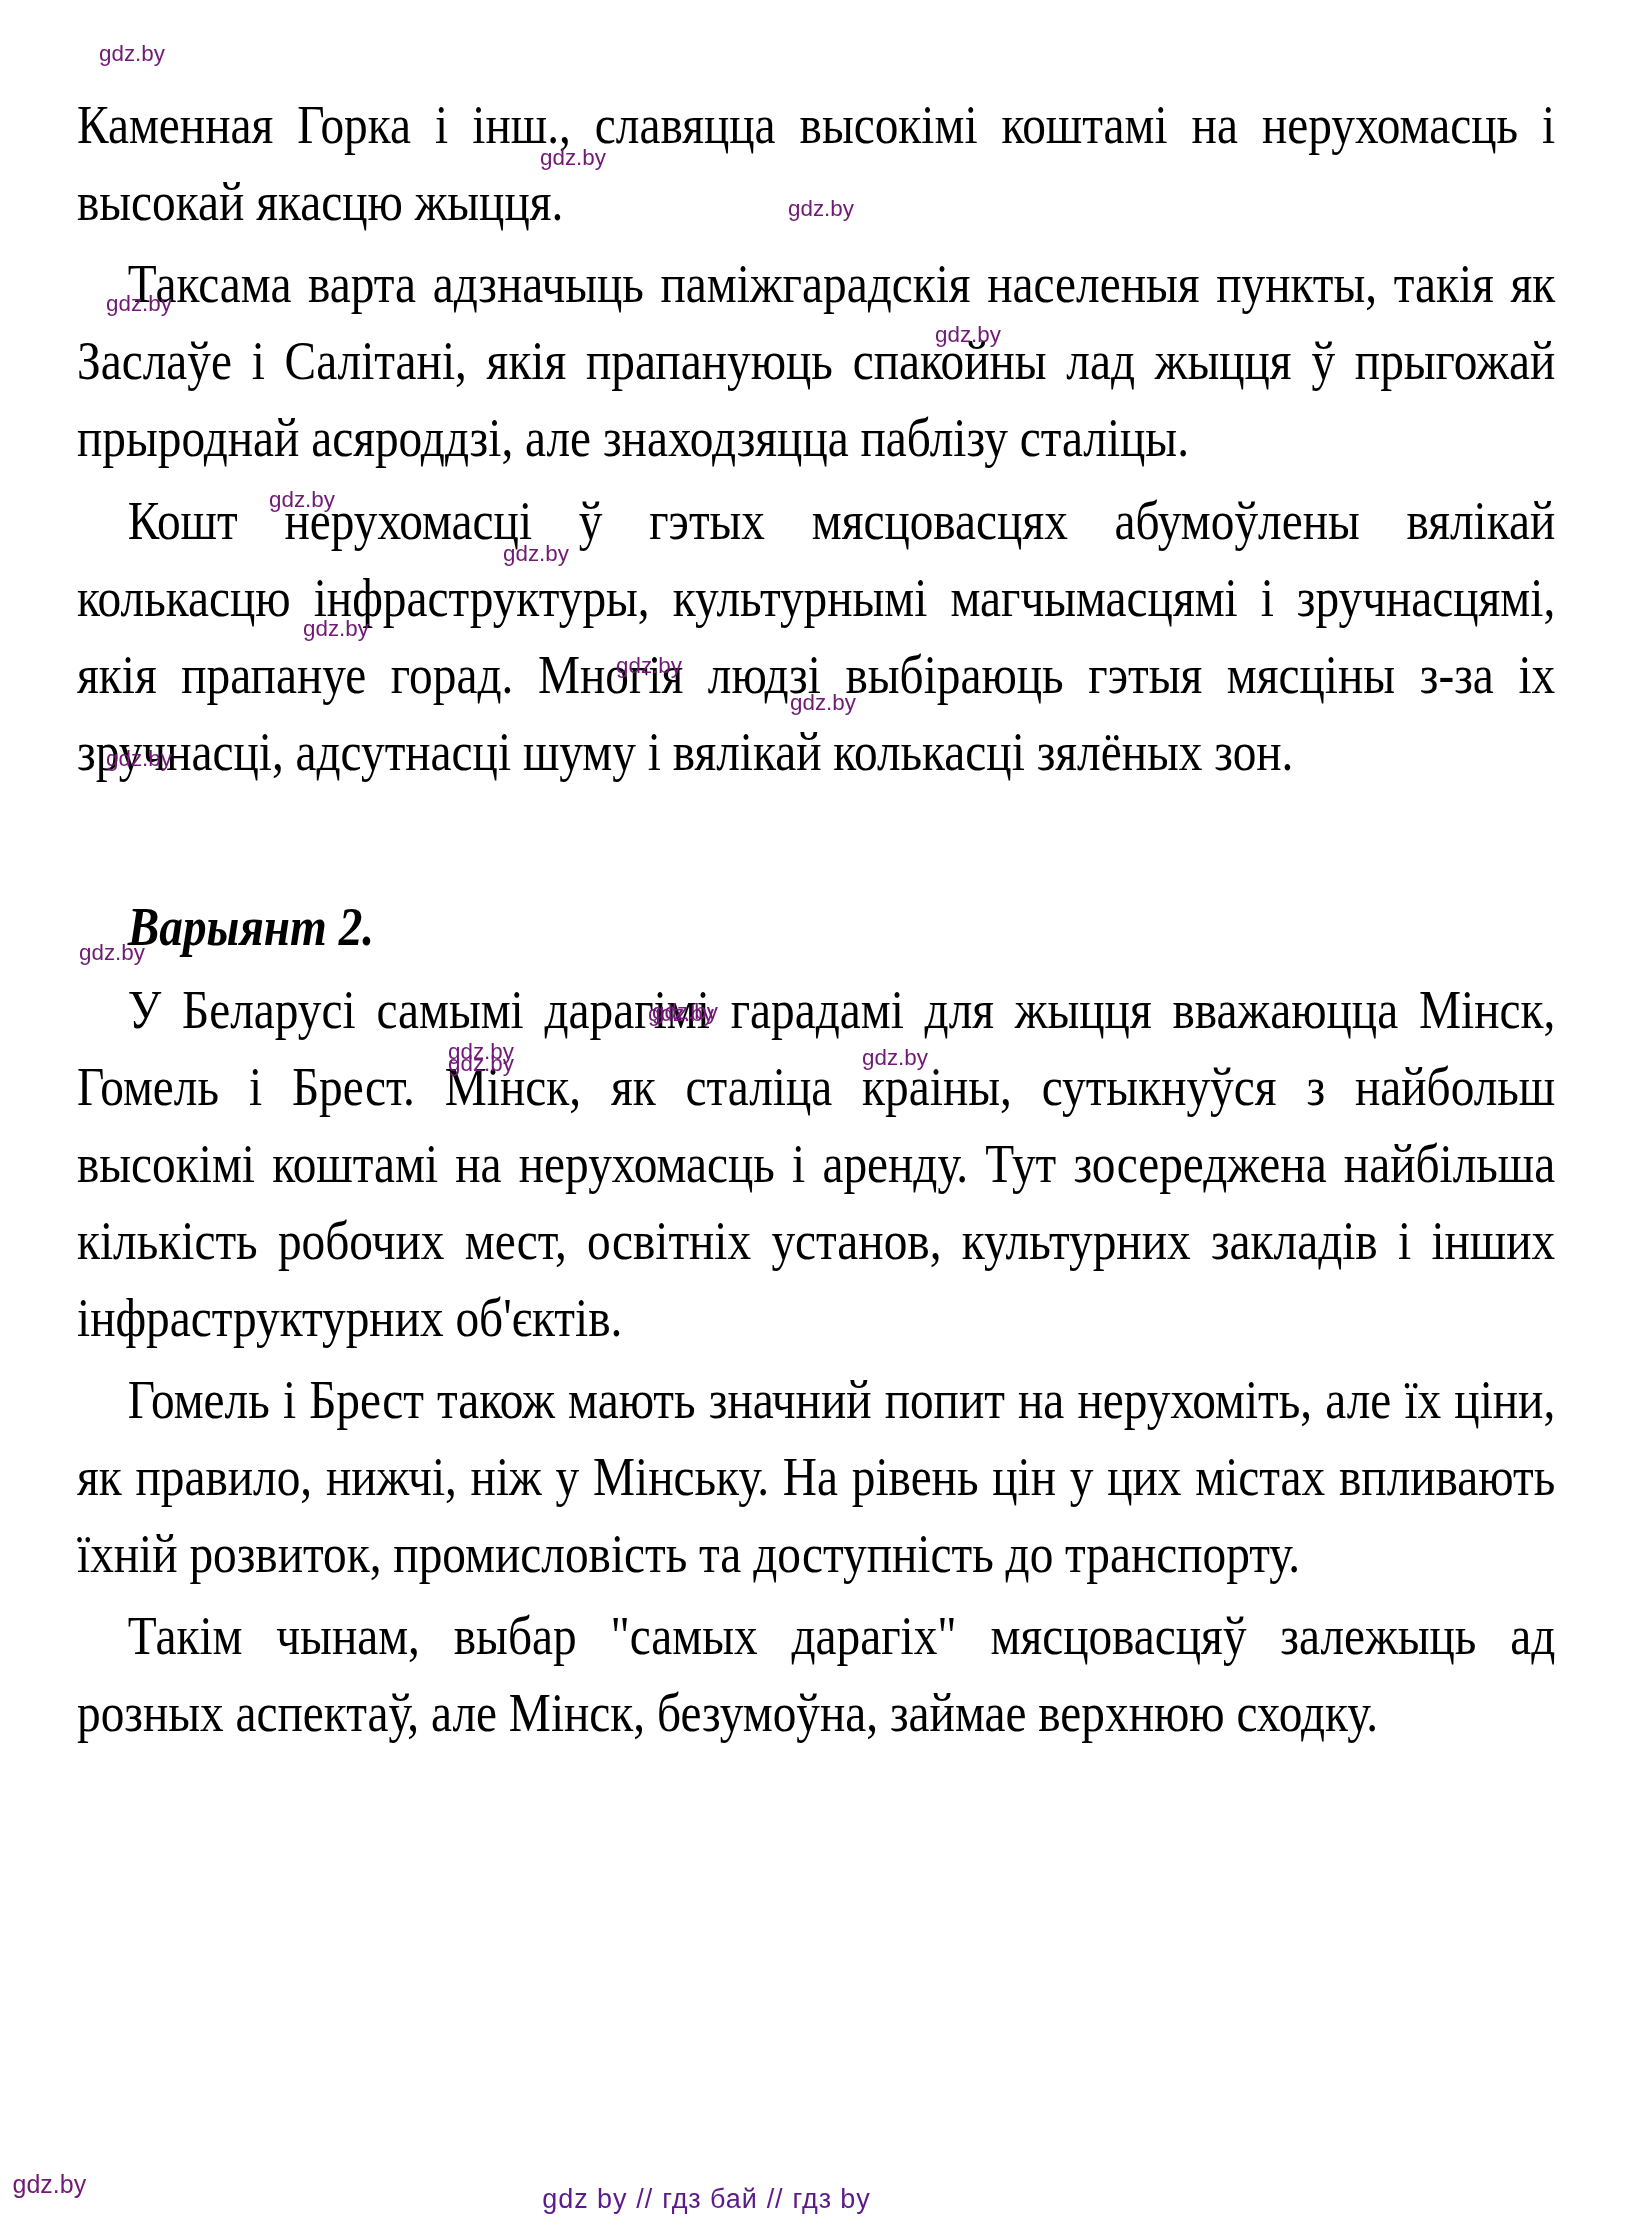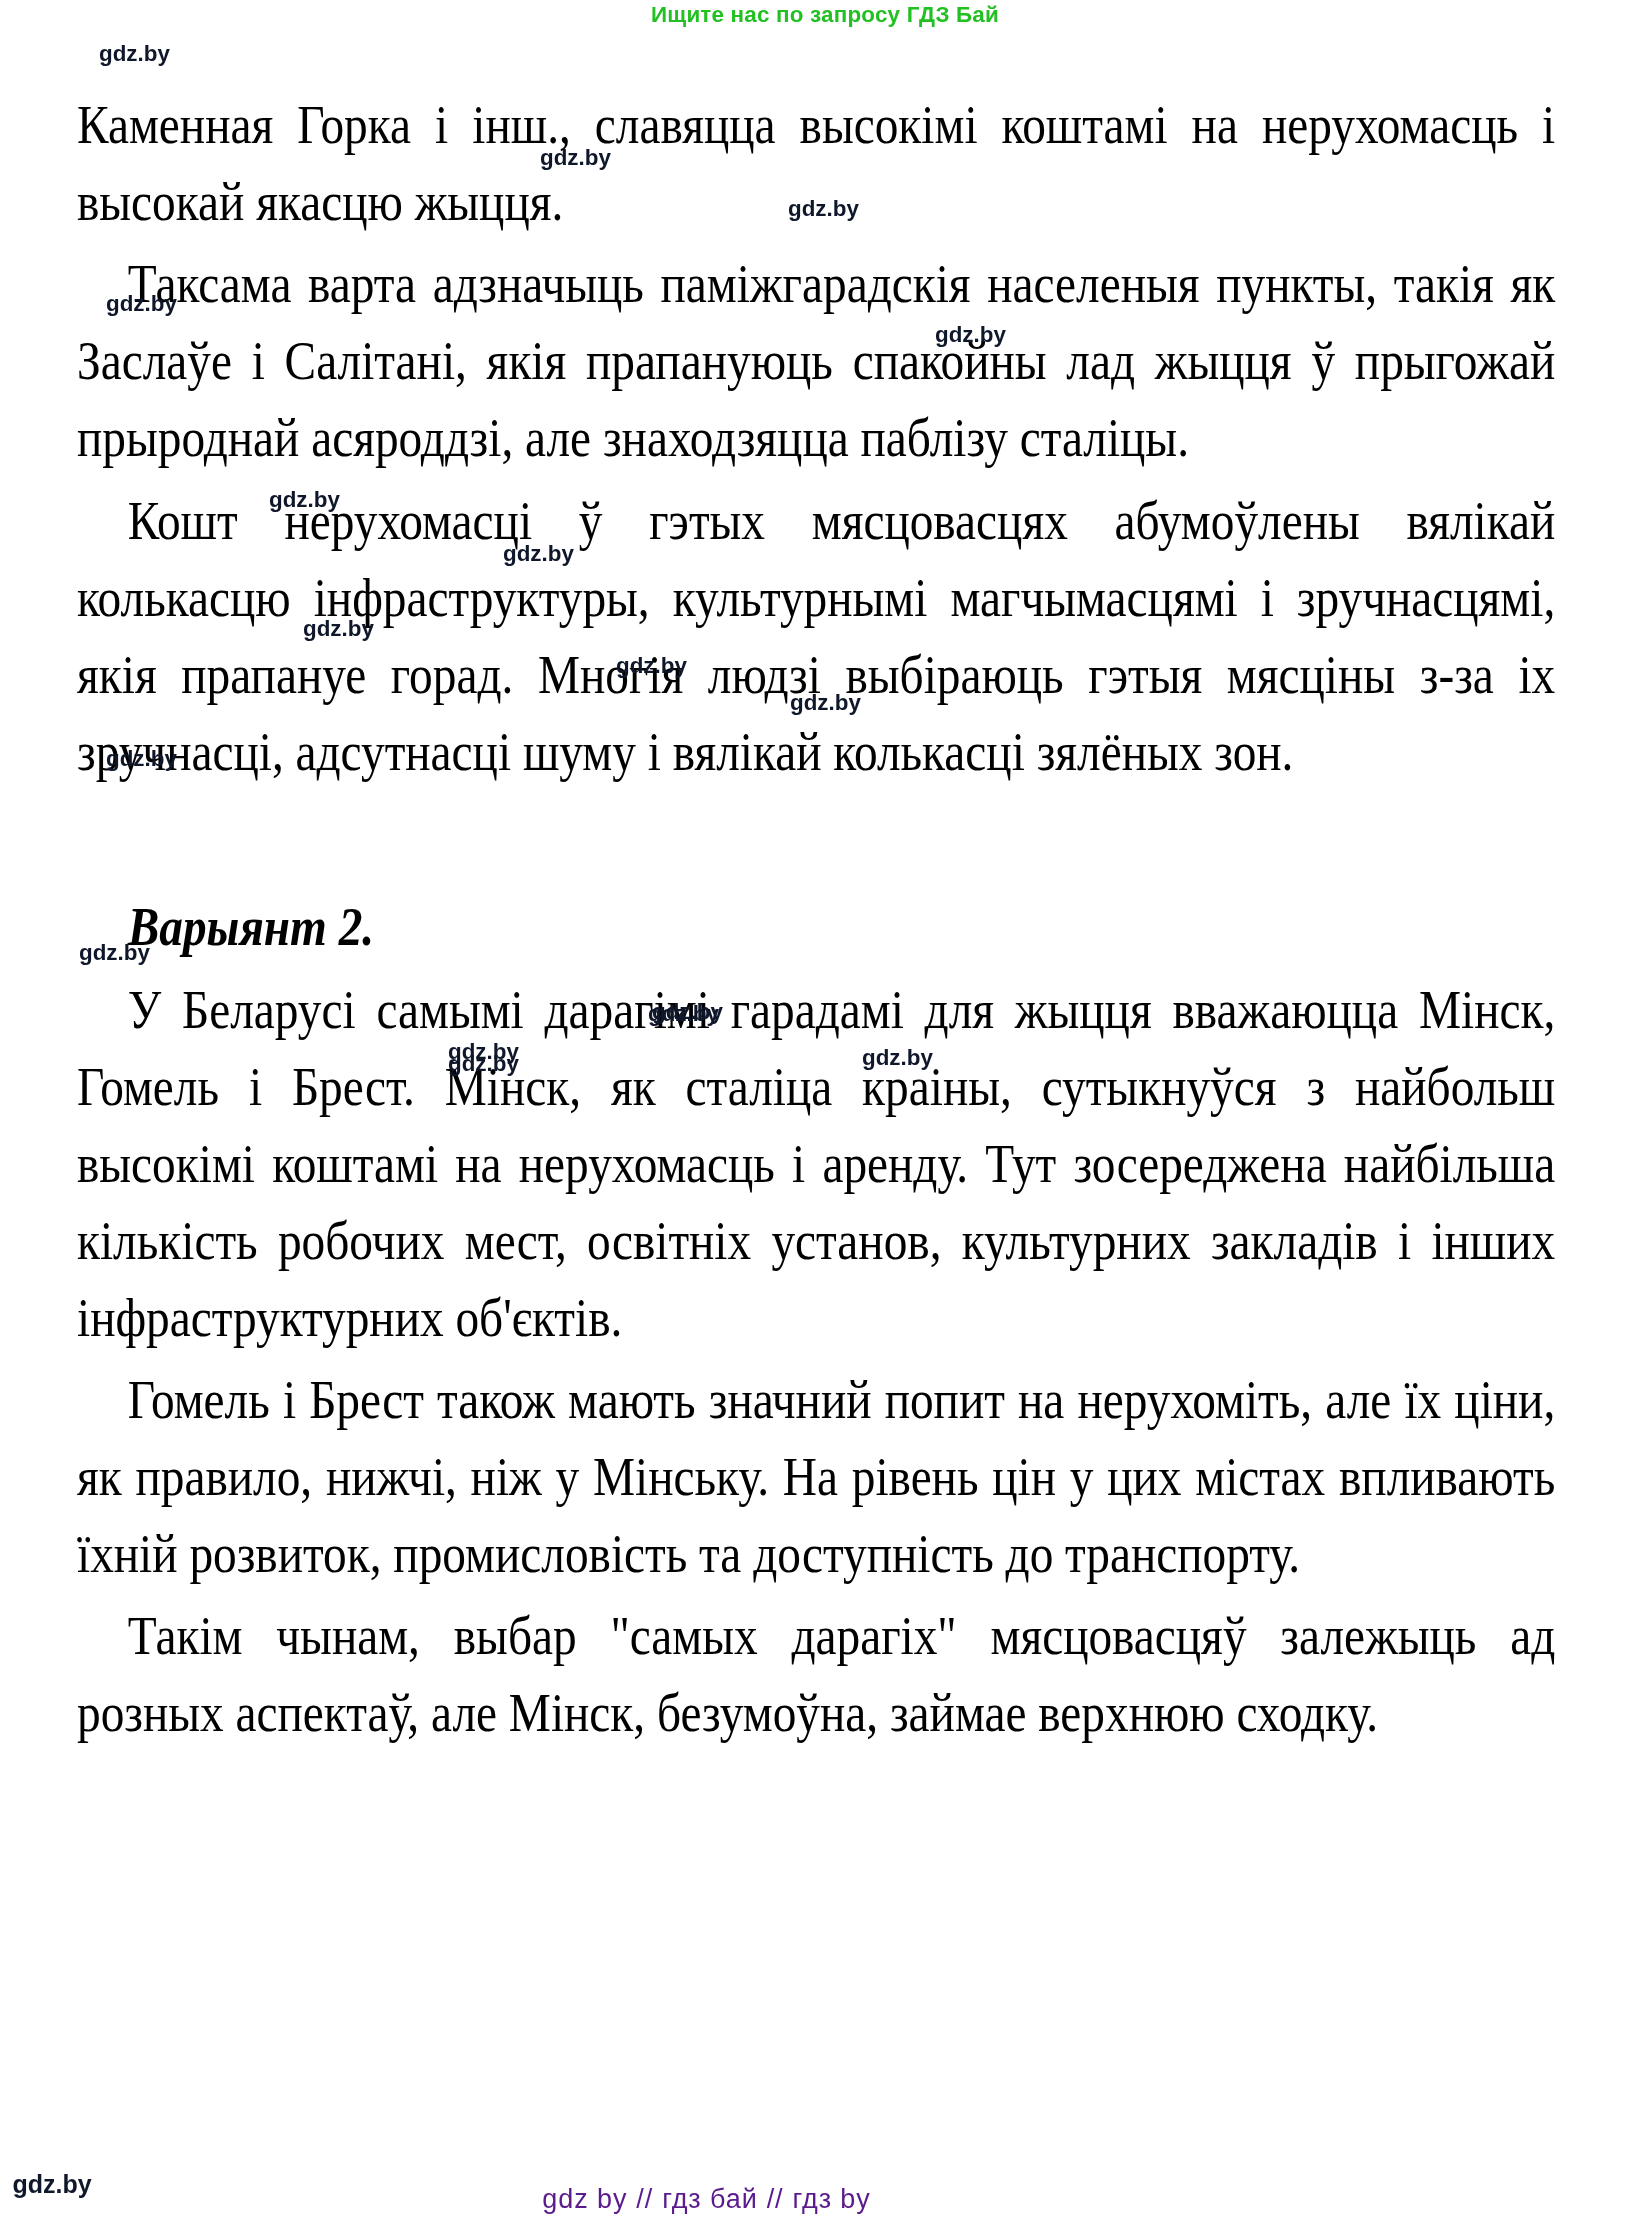--- a/index.html
+++ b/index.html
@@ -77,25 +77,24 @@
   }
 
   .gap-before-heading { height: 93px; }
   .gap-after-heading  { height: 5.4px; }
 
   
   .wm {
     position: absolute;
     font-family: "Liberation Sans", "DejaVu Sans", sans-serif;
     font-size: 22.4px;
-    color: #0f172a;
+    color: #701a75;
     white-space: nowrap;
     pointer-events: none;
     z-index: 5;
-    font-weight: bold;
   }
 
   
   .footer {
     position: absolute;
     left: 0;
     bottom: 14.3px;
     width: 1413px;
     text-align: center;
     color: #5b1b8c;
@@ -104,21 +103,20 @@
     letter-spacing: 0.9px;
     white-space: nowrap;
   }
   .footer .sep { padding: 0 9px; }
 </style>
 </head>
 <body>
 
 <div class="page">
 
-  <div class="promo-header">Ищите нас по запросу ГДЗ Бай</div>
 
   <div class="content">
 
     <p class="para no-indent" style="text-align-last: left;">Каменная Горка і інш., славяцца высокімі коштамі на нерухомасць і высокай якасцю жыцця.</p>
 
     <p class="para indent" style="text-align-last: left;">Таксама варта адзначыць паміжгарадскія населеныя пункты, такія як Заслаўе і Салітані, якія прапануюць спакойны лад жыцця ў прыгожай прыроднай асяроддзі, але знаходзяцца паблізу сталіцы.</p>
 
     <p class="para indent" style="text-align-last: left;">Кошт нерухомасці ў гэтых мясцовасцях абумоўлены вялікай колькасцю інфраструктуры, культурнымі магчымасцямі і зручнасцямі, якія прапануе горад. Многія людзі выбіраюць гэтыя мясціны з-за іх зручнасці, адсутнасці шуму і вялікай колькасці зялёных зон.</p>
 
     <div class="gap-before-heading"></div>

